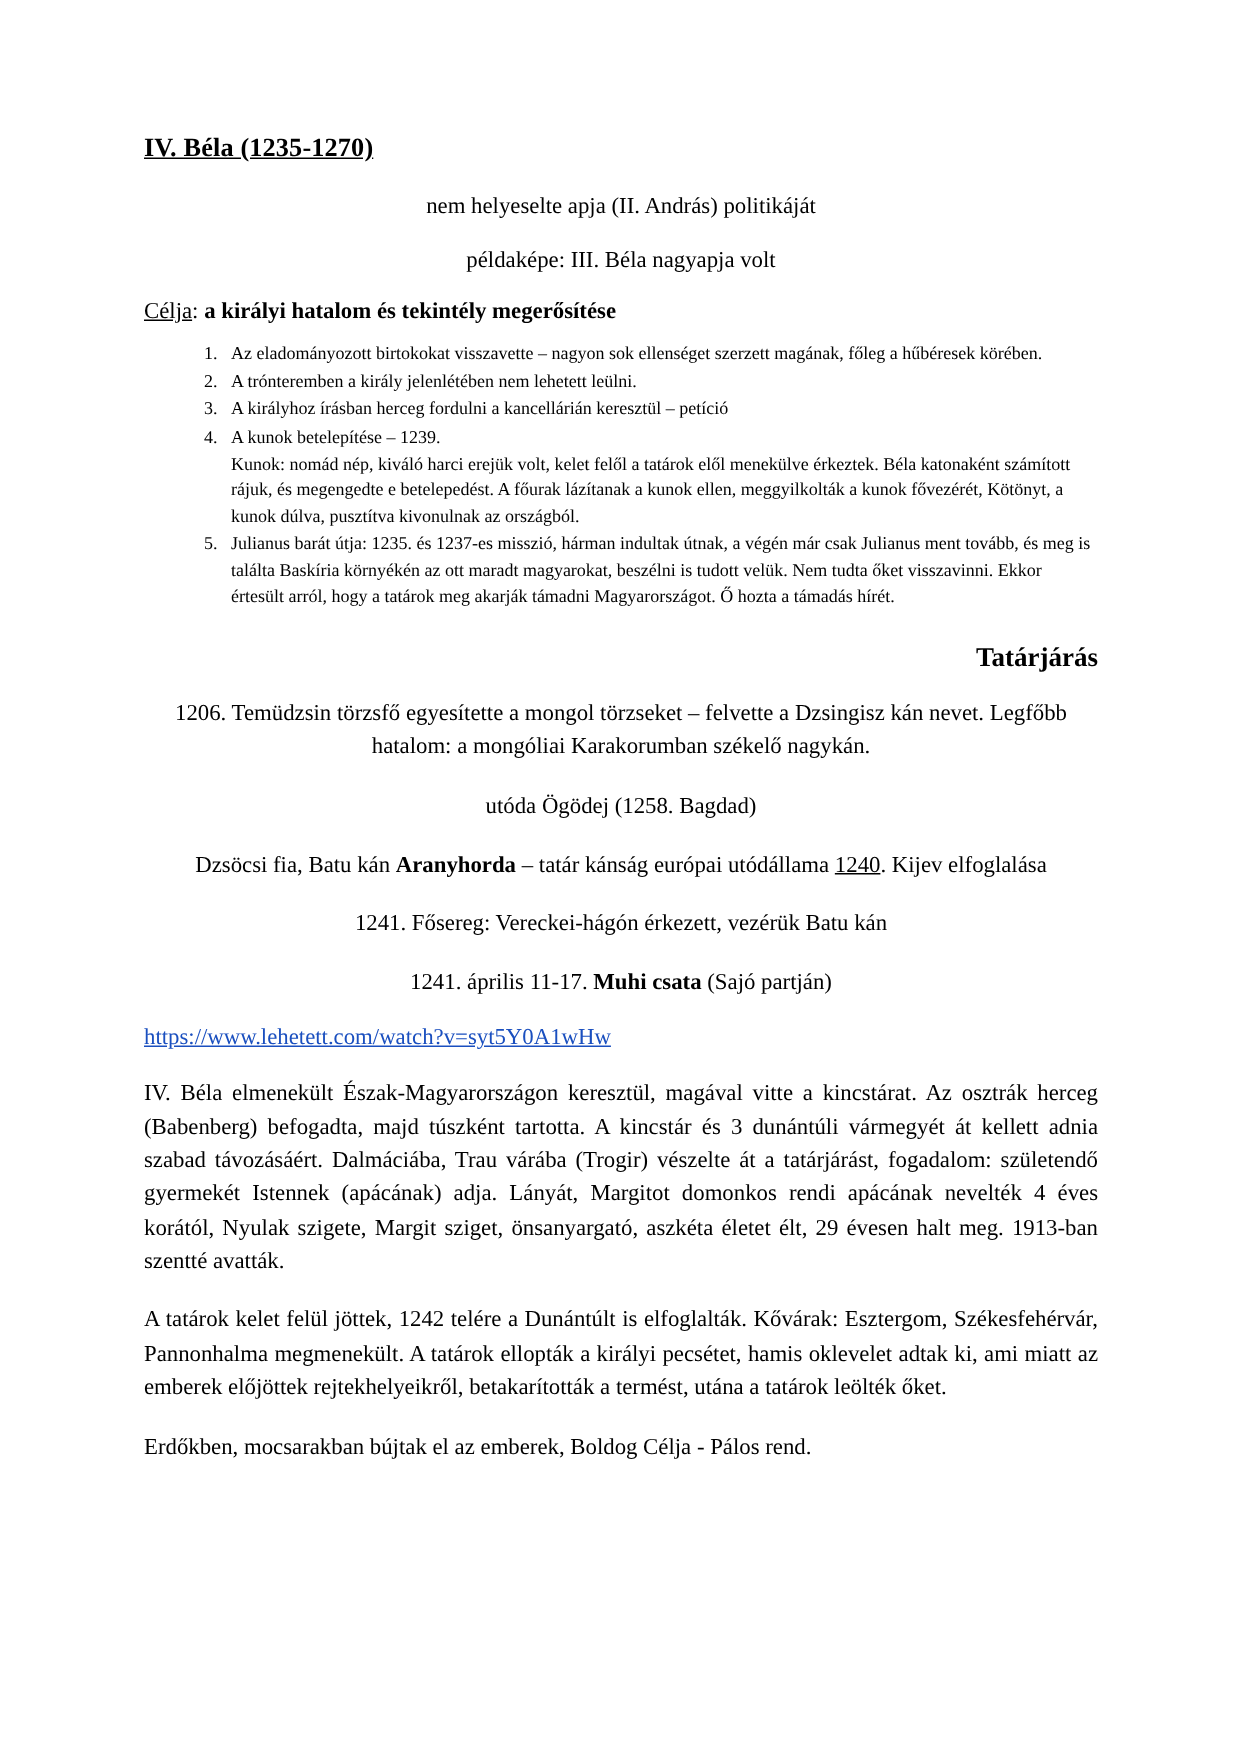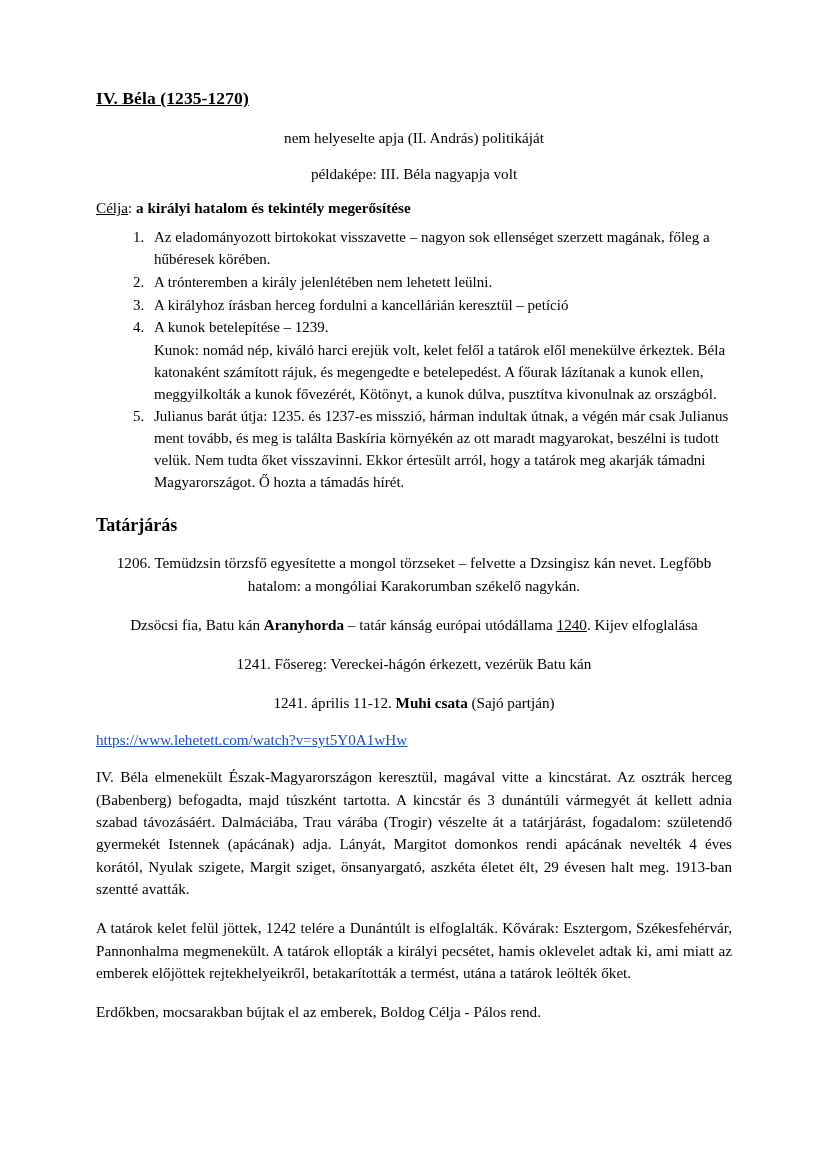--- a/index.html
+++ b/index.html
@@ -43,35 +43,36 @@
   }
   .goal-label {
     text-decoration: underline;
   }
   .goal-text {
     font-weight: bold;
   }
   ol.main-list {
     margin: 0 0 20px 0;
     padding-left: 52px;
-    font-size: 15px;
+    font-size: 12px;
     line-height: 1.45;
   }
   ol.main-list > li {
     margin-bottom: 1px;
     padding-left: 6px;
   }
   ol.main-list > li .sub {
     display: block;
     margin-top: 1px;
   }
   h2.section {
     font-size: 18px;
     font-weight: bold;
     margin: 22px 0 16px 0;
+    text-align: right;
   }
   .link {
     color: #1a4fbf;
     text-decoration: underline;
     font-size: 15.2px;
     display: inline-block;
     margin: 0 0 17px 0;
     word-break: break-all;
   }
   b.bold { font-weight: bold; }
@@ -112,29 +113,30 @@
       <span class="sub">Kunok: nomád nép, kiváló harci erejük volt, kelet felől a tatárok elől menekülve érkeztek. Béla katonaként számított rájuk, és megengedte e betelepedést. A főurak lázítanak a kunok ellen, meggyilkolták a kunok fővezérét, Kötönyt, a kunok dúlva, pusztítva kivonulnak az országból.</span>
     </li>
     <li>
       <span>Julianus barát útja: 1235. és 1237-es misszió, hárman indultak útnak, a végén már csak Julianus ment tovább, és meg is találta Baskíria környékén az ott maradt magyarokat, beszélni is tudott velük. Nem tudta őket visszavinni. Ekkor értesült arról, hogy a tatárok meg akarják támadni Magyarországot. Ő hozta a támadás hírét.</span>
     </li>
   </ol>
 
   <h2 class="section">Tatárjárás</h2>
 
   <p class="para">1206. Temüdzsin törzsfő egyesítette a mongol törzseket – felvette a Dzsingisz kán nevet. Legfőbb hatalom: a mongóliai Karakorumban székelő nagykán.</p>
+  <p class="para">utóda Ögödej (1258. Bagdad)</p>
 
   <p class="para">
     <span>Dzsöcsi fia, Batu kán </span><b class="bold">Aranyhorda</b><span> – tatár kánság európai utódállama </span><u class="ul">1240</u><span>. Kijev elfoglalása</span>
   </p>
 
   <p class="para">1241. Fősereg: Vereckei-hágón érkezett, vezérük Batu kán</p>
 
   <p class="para">
-    <span>1241. április 11-12. </span><b class="bold">Muhi csata</b><span> (Sajó partján)</span>
+    <span>1241. április 11-17. </span><b class="bold">Muhi csata</b><span> (Sajó partján)</span>
   </p>
 
   <a class="link" href="#">https://www.lehetett.com/watch?v=syt5Y0A1wHw</a>
 
   <p class="block-para">IV. Béla elmenekült Észak-Magyarországon keresztül, magával vitte a kincstárat. Az osztrák herceg (Babenberg) befogadta, majd túszként tartotta. A kincstár és 3 dunántúli vármegyét át kellett adnia szabad távozásáért. Dalmáciába, Trau várába (Trogir) vészelte át a tatárjárást, fogadalom: születendő gyermekét Istennek (apácának) adja. Lányát, Margitot domonkos rendi apácának nevelték 4 éves korától, Nyulak szigete, Margit sziget, önsanyargató, aszkéta életet élt, 29 évesen halt meg. 1913-ban szentté avatták.</p>
   <p class="block-para">A tatárok kelet felül jöttek, 1242 telére a Dunántúlt is elfoglalták. Kővárak: Esztergom, Székesfehérvár, Pannonhalma megmenekült. A tatárok ellopták a királyi pecsétet, hamis oklevelet adtak ki, ami miatt az emberek előjöttek rejtekhelyeikről, betakarították a termést, utána a tatárok leölték őket.</p>
   <p class="block-para">Erdőkben, mocsarakban bújtak el az emberek, Boldog Célja - Pálos rend.</p>
 
 </div>
 

